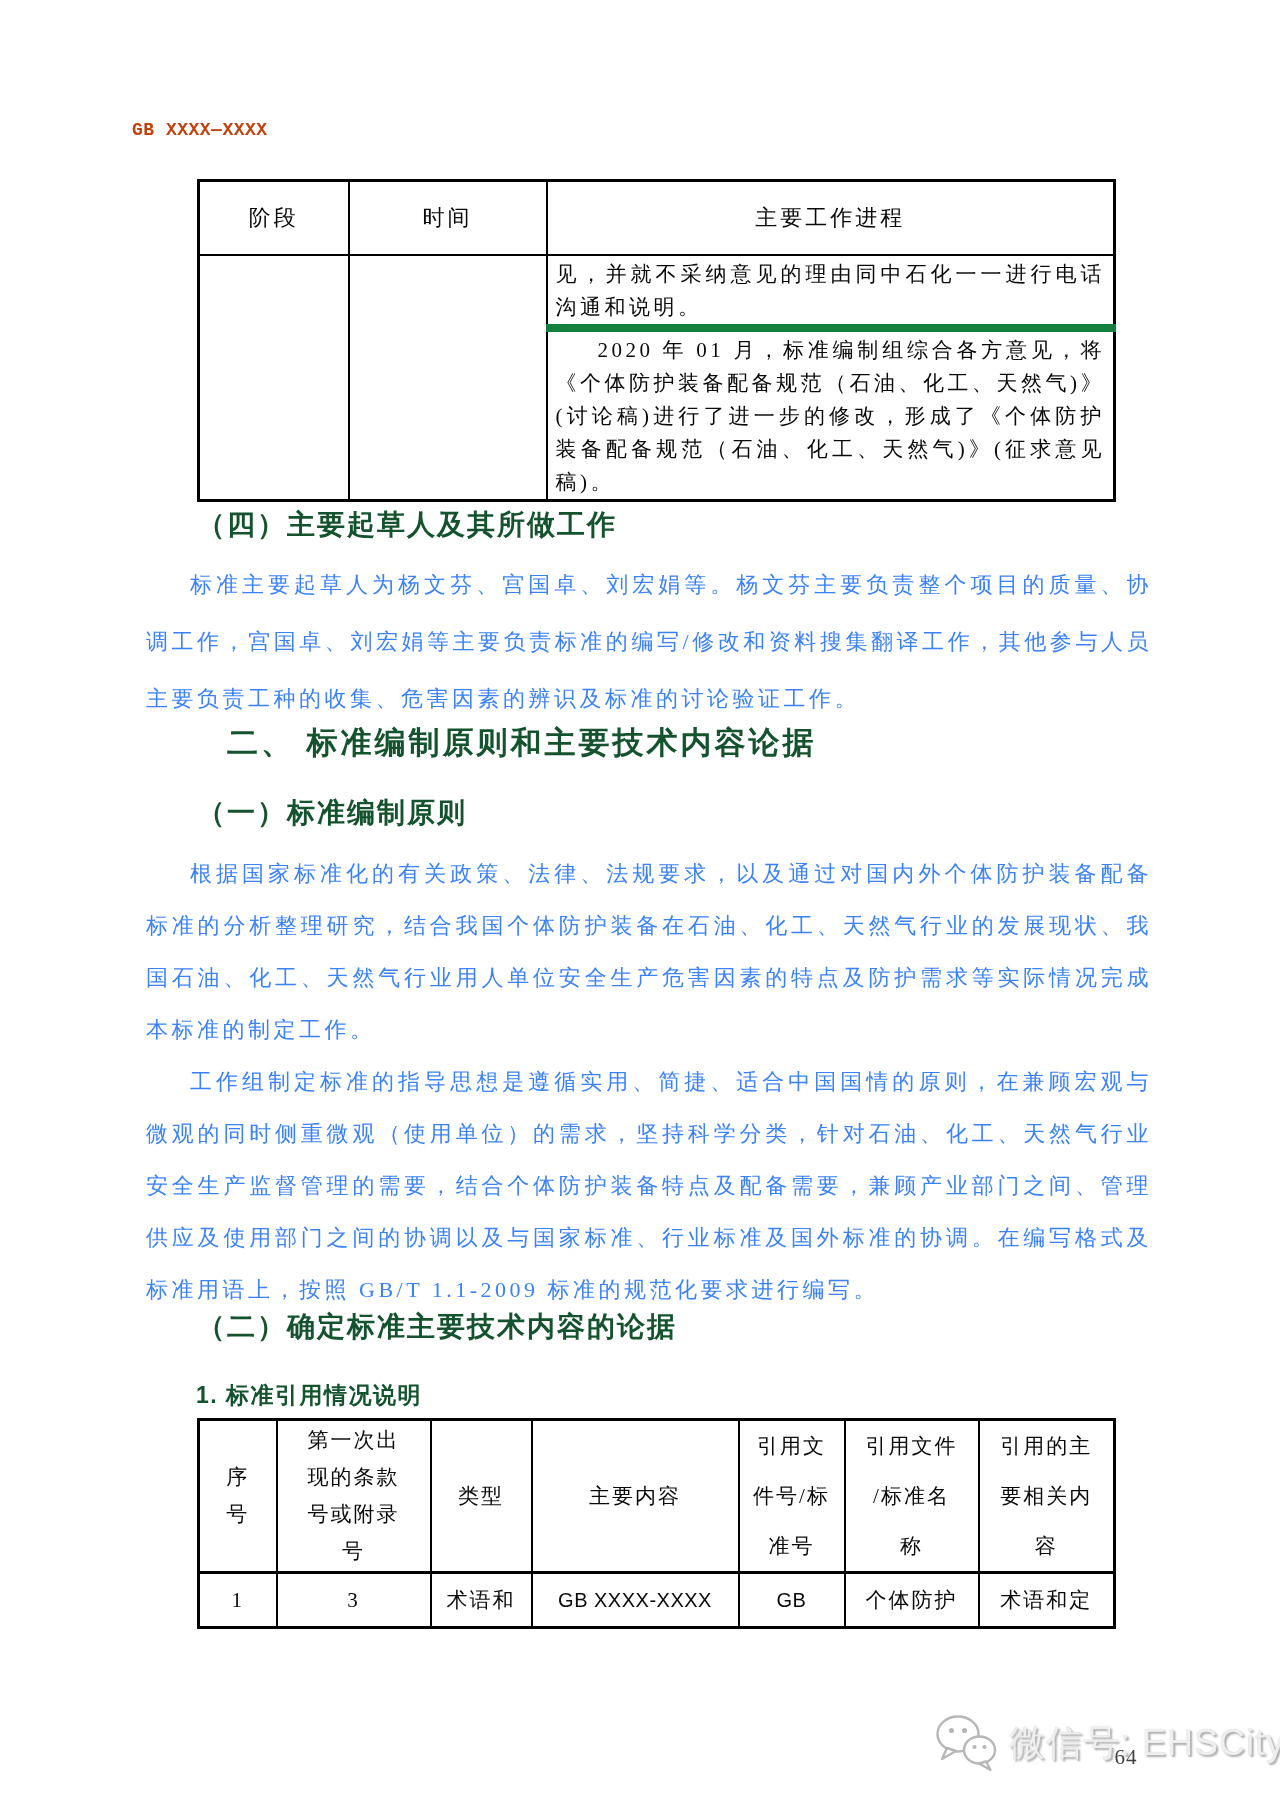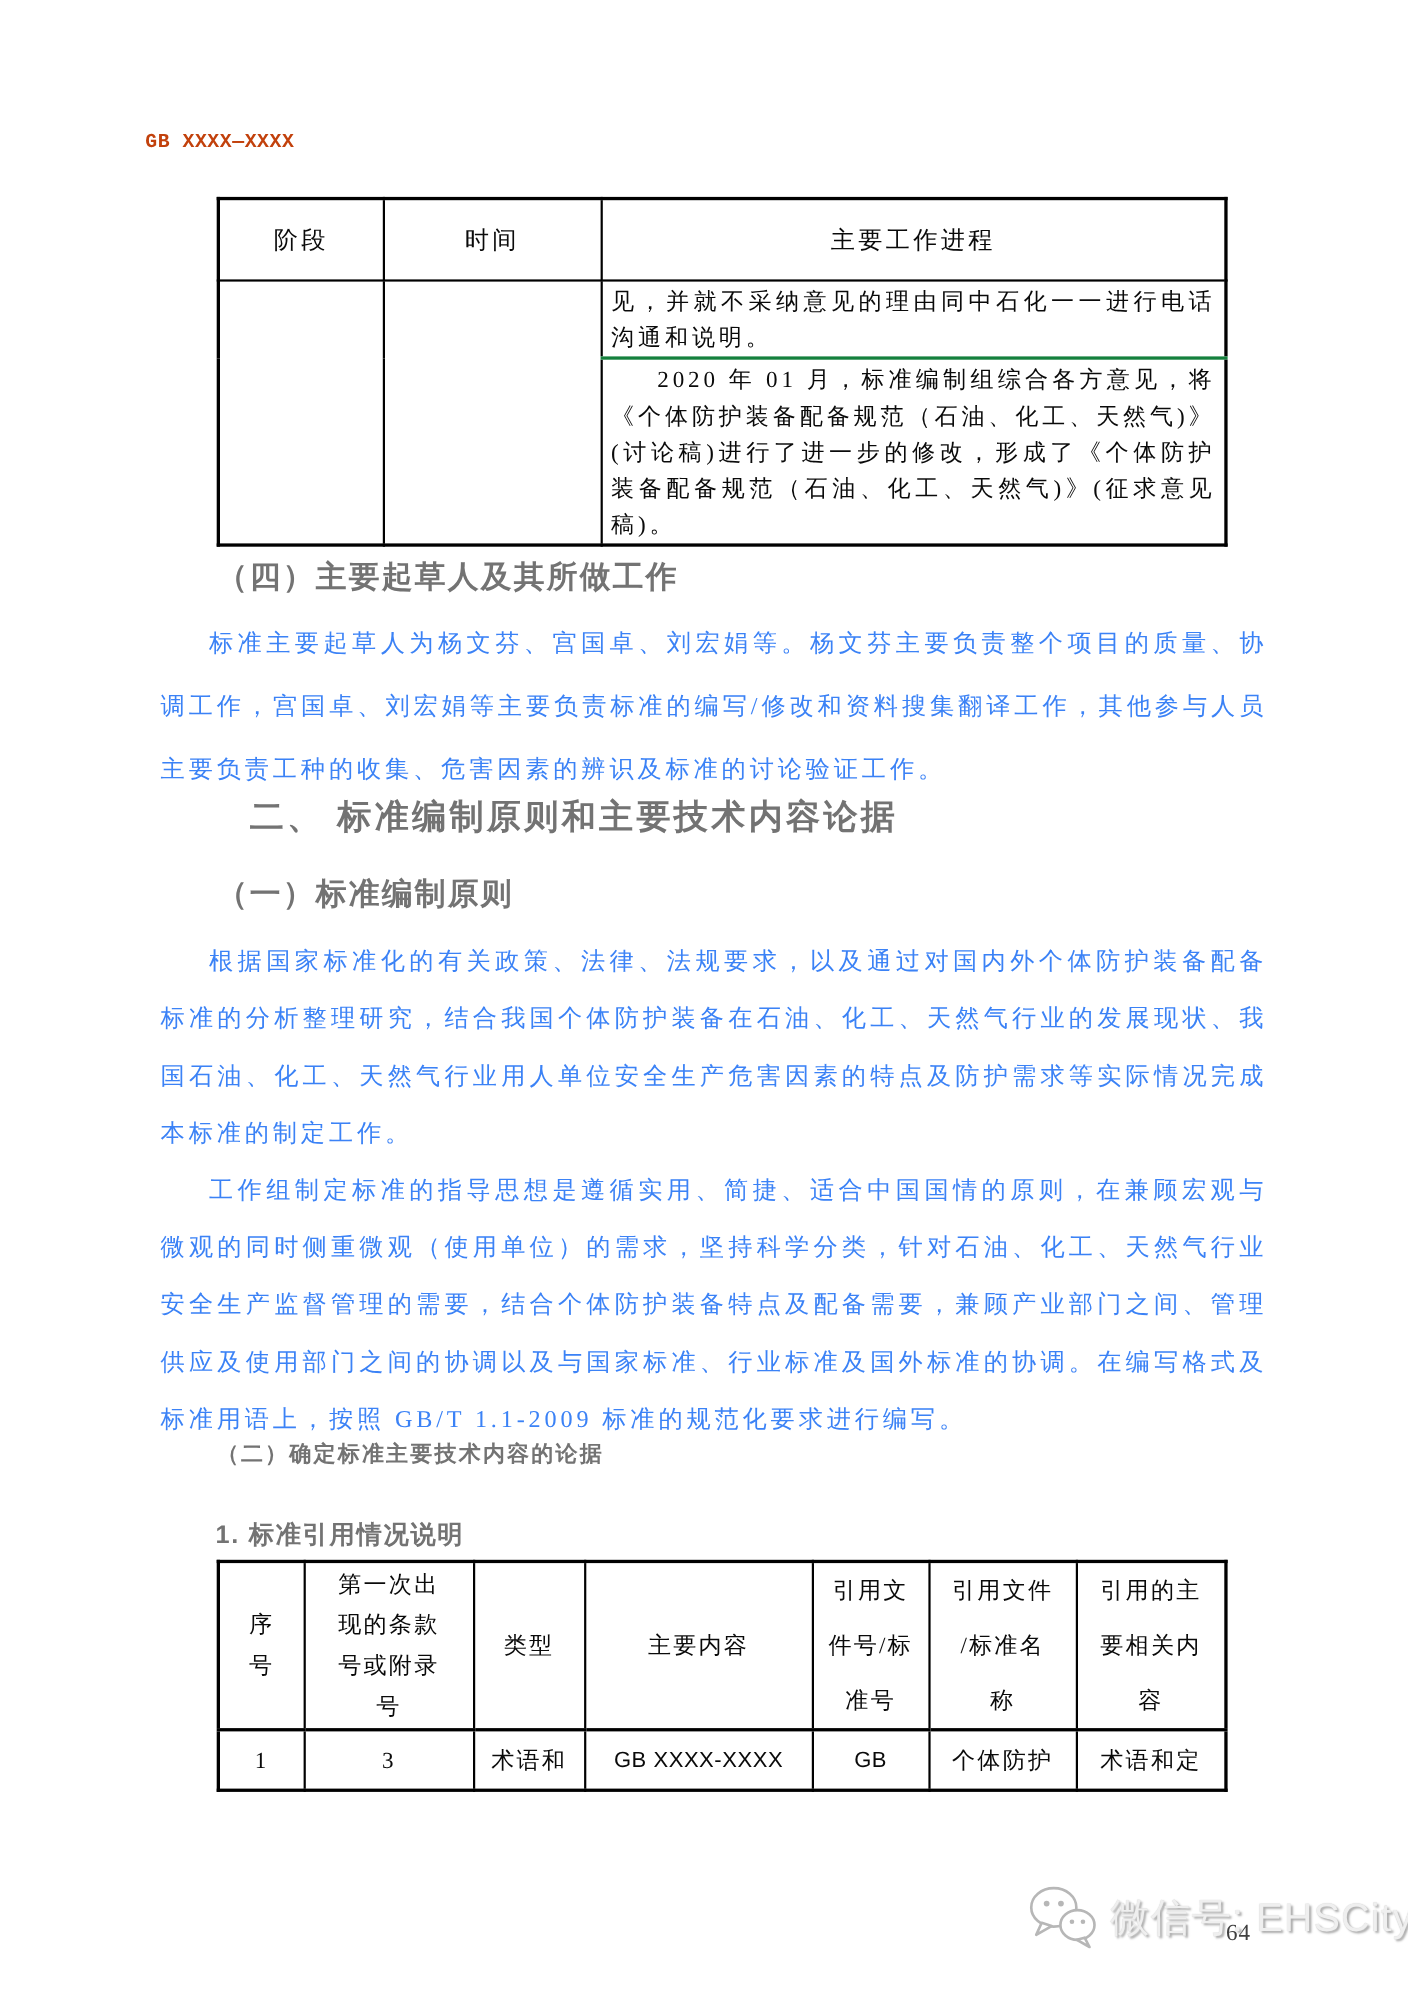--- a/index.html
+++ b/index.html
@@ -27,29 +27,29 @@
   .t1 th, .t1 td { border:2px solid #000; padding:0; }
   .t1 th {
     font-weight:normal; font-size:22px; letter-spacing:3px;
     height:72px; text-align:center; vertical-align:middle;
   }
   .t1 td.proc {
     font-size:21px; line-height:33px; letter-spacing:3.5px;
     text-align:justify; vertical-align:top; padding:2px 8px 0 8px;
   }
   .t1 td.rowA { height:64px; }
-  .t1 td.rowB { height:164px; border-top:3px solid #15803d; text-indent:2em; }
+  .t1 td.rowB { height:164px; border-top:8px solid #15803d; text-indent:2em; }
   .t1 td.spancell { vertical-align:top; }
 
   
-  .hd { font-family:"Liberation Sans","DejaVu Sans",sans-serif; font-weight:bold; color:#737373; white-space:nowrap; }
+  .hd { font-family:"Liberation Sans","DejaVu Sans",sans-serif; font-weight:bold; color:#14532d; white-space:nowrap; }
   .h-s4    { left:197px; top:506px;  font-size:28px; letter-spacing:2px; }
   .h-part2 { left:227px; top:722px;  font-size:31px; letter-spacing:3px; }
   .h-s1    { left:197px; top:794px;  font-size:28px; letter-spacing:2px; }
-  .h-s2    { left:197px; top:1308px; font-size:20px; letter-spacing:2px; }
+  .h-s2    { left:197px; top:1308px; font-size:28px; letter-spacing:2px; }
   .h-sub1  { left:196px; top:1380px; font-size:23px; letter-spacing:1.5px; }
 
   
   .para {
     left:146px; width:1006px;
     font-size:22px; letter-spacing:3.5px;
     text-align:justify; text-indent:2em; color:#3b82f6;
   }
   .pA { top:556px;  line-height:57px; }
   .pB { top:848px;  line-height:52px; }

